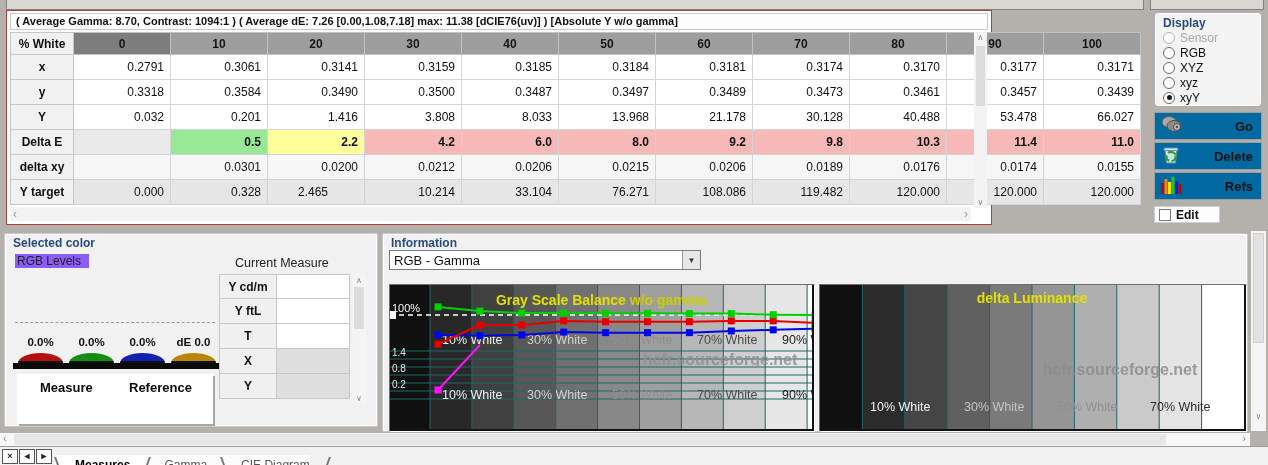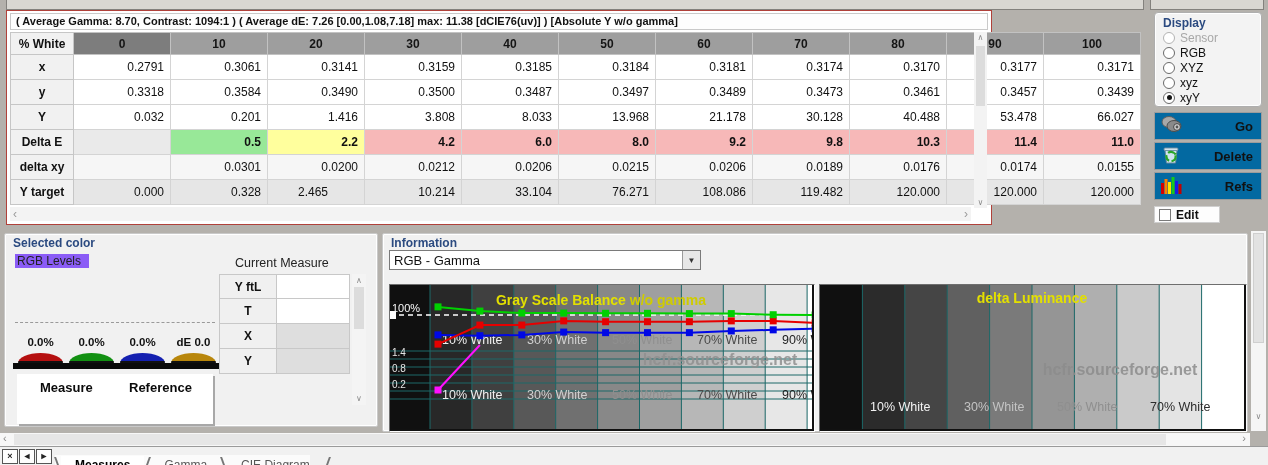--- a/index.html
+++ b/index.html
@@ -299,20 +299,24 @@
       <div class="bar-bumps" id="bar-bumps">
           <div class="bump" style="background: rgb(181, 16, 16);"></div>
           <div class="bump" style="background: rgb(18, 144, 18);"></div>
           <div class="bump" style="background: rgb(20, 32, 176);"></div>
           <div class="bump" style="background: rgb(184, 134, 11);"></div>
         </div>
       <div class="black-bar"></div>
     </div>
     <span class="cm-label-hdr">Current Measure</span>
     <div class="cm-table" id="cm-table">
+        <div class="cm-row">
+          <div class="cm-label">Y cd/m</div>
+          <div class="cm-val"></div>
+        </div>
         <div class="cm-row">
           <div class="cm-label">Y ftL</div>
           <div class="cm-val"></div>
         </div>
         <div class="cm-row">
           <div class="cm-label">T</div>
           <div class="cm-val"></div>
         </div>
         <div class="cm-row">
           <div class="cm-label">X</div>

